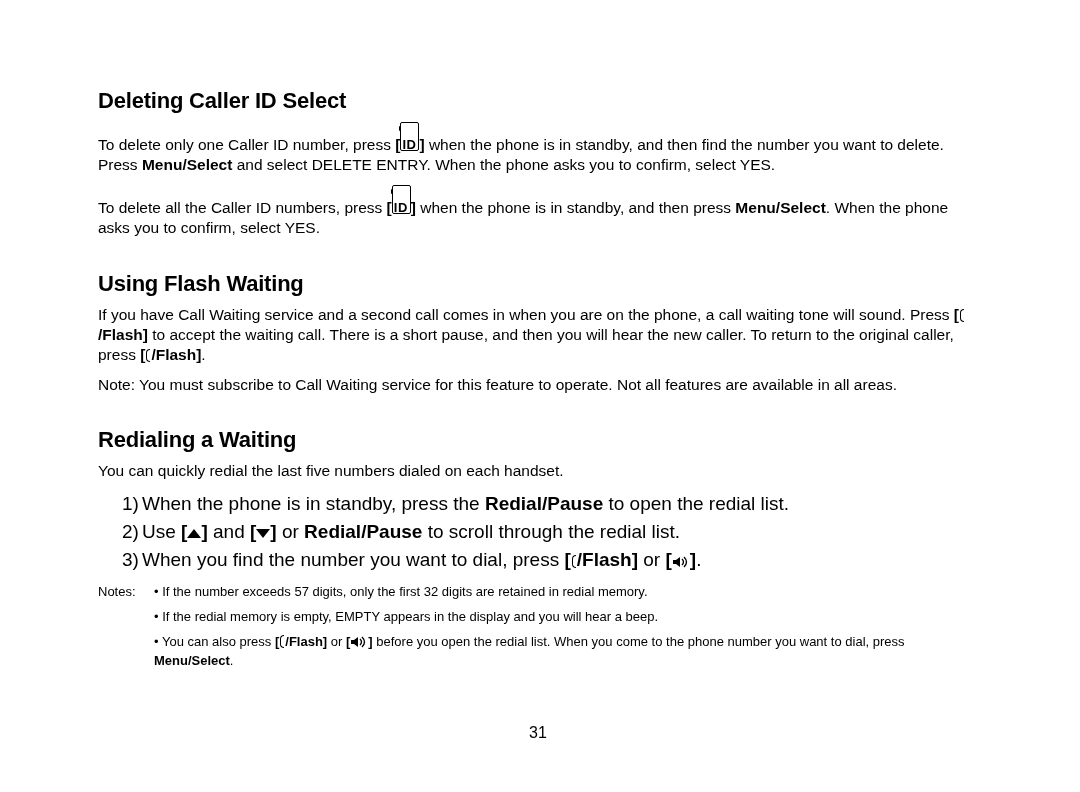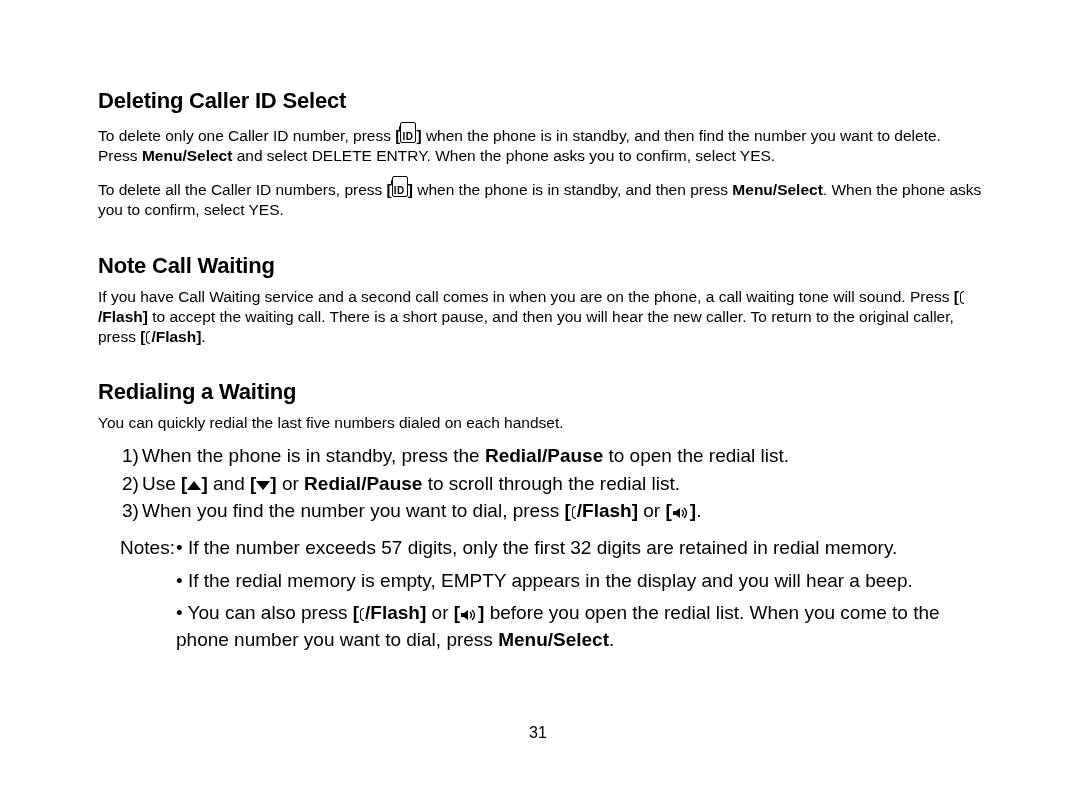--- a/index.html
+++ b/index.html
@@ -25,21 +25,21 @@
       margin-bottom: 10px;
     }
     .bold { font-weight: bold; }
     .list { margin: 4px 0 10px 24px; }
     .list-item {
       font-size: 19px;
       line-height: 1.35;
       margin-bottom: 2px;
     }
     .list-num { display: inline-block; width: 20px; }
-    .notes { font-size: 19px; line-height: 1.3; margin-left: 22px; }
+    .notes { font-size: 13px; line-height: 1.3; }
     .page-num {
       position: absolute;
       bottom: 50px;
       left: 0; right: 4px;
       text-align: center;
       font-size: 16px;
     }
     .handset-icon {
       display: inline-block;
       width: 6px; height: 14px;
@@ -50,25 +50,25 @@
       content: "";
       position: absolute;
       left: 1px; top: 1px;
       width: 3px; height: 11px;
       border: 1.5px solid #000;
       border-right: none;
       border-radius: 4px 0 0 4px;
     }
     .id-icon {
       display: inline-block;
-      font-size: 10px;
+      font-size: 13px;
       font-weight: bold;
       border: 1.5px solid #000;
       border-radius: 2px;
-      padding: 8px 2px 0 1px;
+      padding: 16px 2px 0 1px;
       line-height: 11px;
       vertical-align: 1px;
       letter-spacing: 0.5px;
       position: relative;
     }
     .id-icon::before{
       content:"";
       position:absolute;
       left:-2px; top:3px;
       width:2px; height:5px;
@@ -102,24 +102,25 @@
   <div class="heading">Deleting Caller ID Select</div>
   <div class="para">
     <span>To delete only one Caller ID number, press </span><span class="bold"><span>[</span><span class="id-icon">ID</span><span>]</span></span><span> when the phone is in standby, and then find the number you want to delete. Press </span><span class="bold">Menu/Select</span><span> and select DELETE ENTRY. When the phone asks you to confirm, select YES.</span>
   </div>
   <div class="para">
     <span>To delete all the Caller ID numbers, press </span><span class="bold"><span>[</span><span class="id-icon">ID</span><span>]</span></span><span> when the phone is in standby, and then press </span><span class="bold">Menu/Select</span><span>. When the phone asks you to confirm, select YES.</span>
   </div>
 </div>
 
 <div class="section">
-  <div class="heading">Note Call Waiting</div>
+  <div class="heading">Using Flash Waiting</div>
   <div class="para">
     <span>If you have Call Waiting service and a second call comes in when you are on the phone, a call waiting tone will sound. Press </span><span class="bold"><span>[</span><span class="handset-icon"></span><span>/Flash]</span></span><span> to accept the waiting call. There is a short pause, and then you will hear the new caller. To return to the original caller, press </span><span class="bold"><span>[</span><span class="handset-icon"></span><span>/Flash]</span></span><span>.</span>
   </div>
+  <div class="para">Note: You must subscribe to Call Waiting service for this feature to operate. Not all features are available in all areas.</div>
 </div>
 
 <div class="section">
   <div class="heading">Redialing a Waiting</div>
   <div class="para">You can quickly redial the last five numbers dialed on each handset.</div>
   <div class="list">
     <div class="list-item">
       <span class="list-num">1)</span><span>When the phone is in standby, press the </span><span class="bold">Redial/Pause</span><span> to open the redial list.</span>
     </div>
     <div class="list-item">

